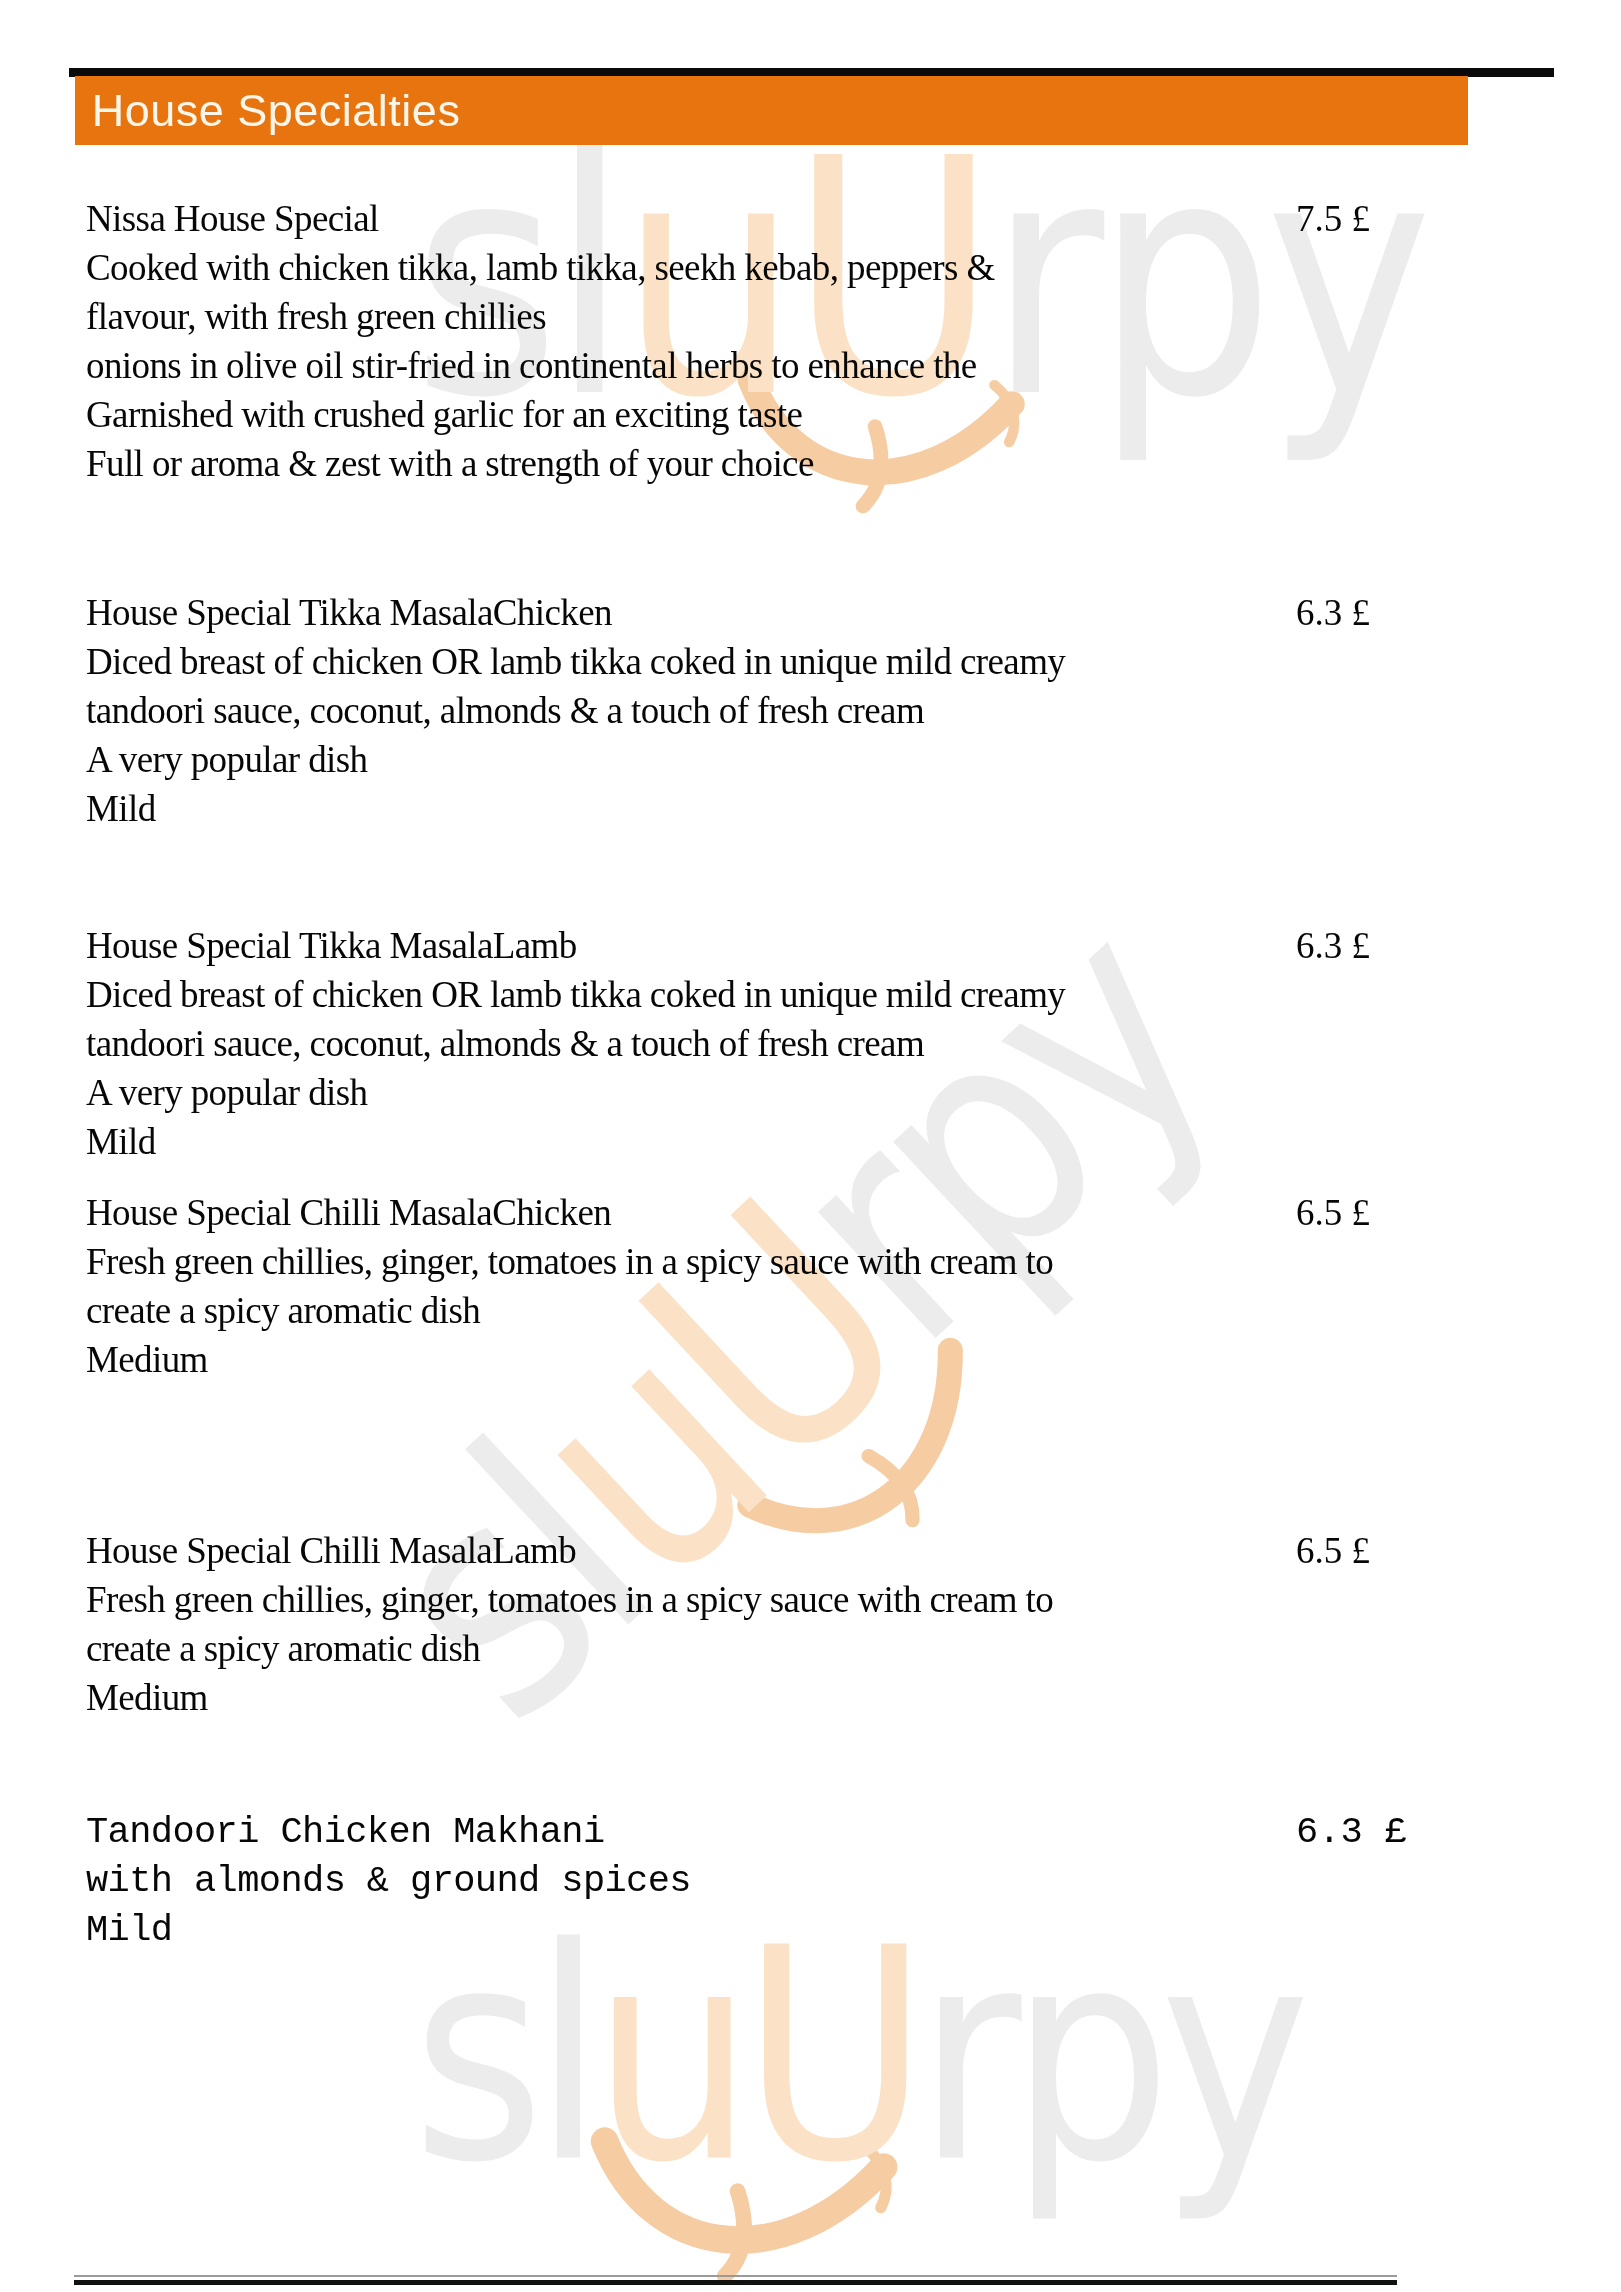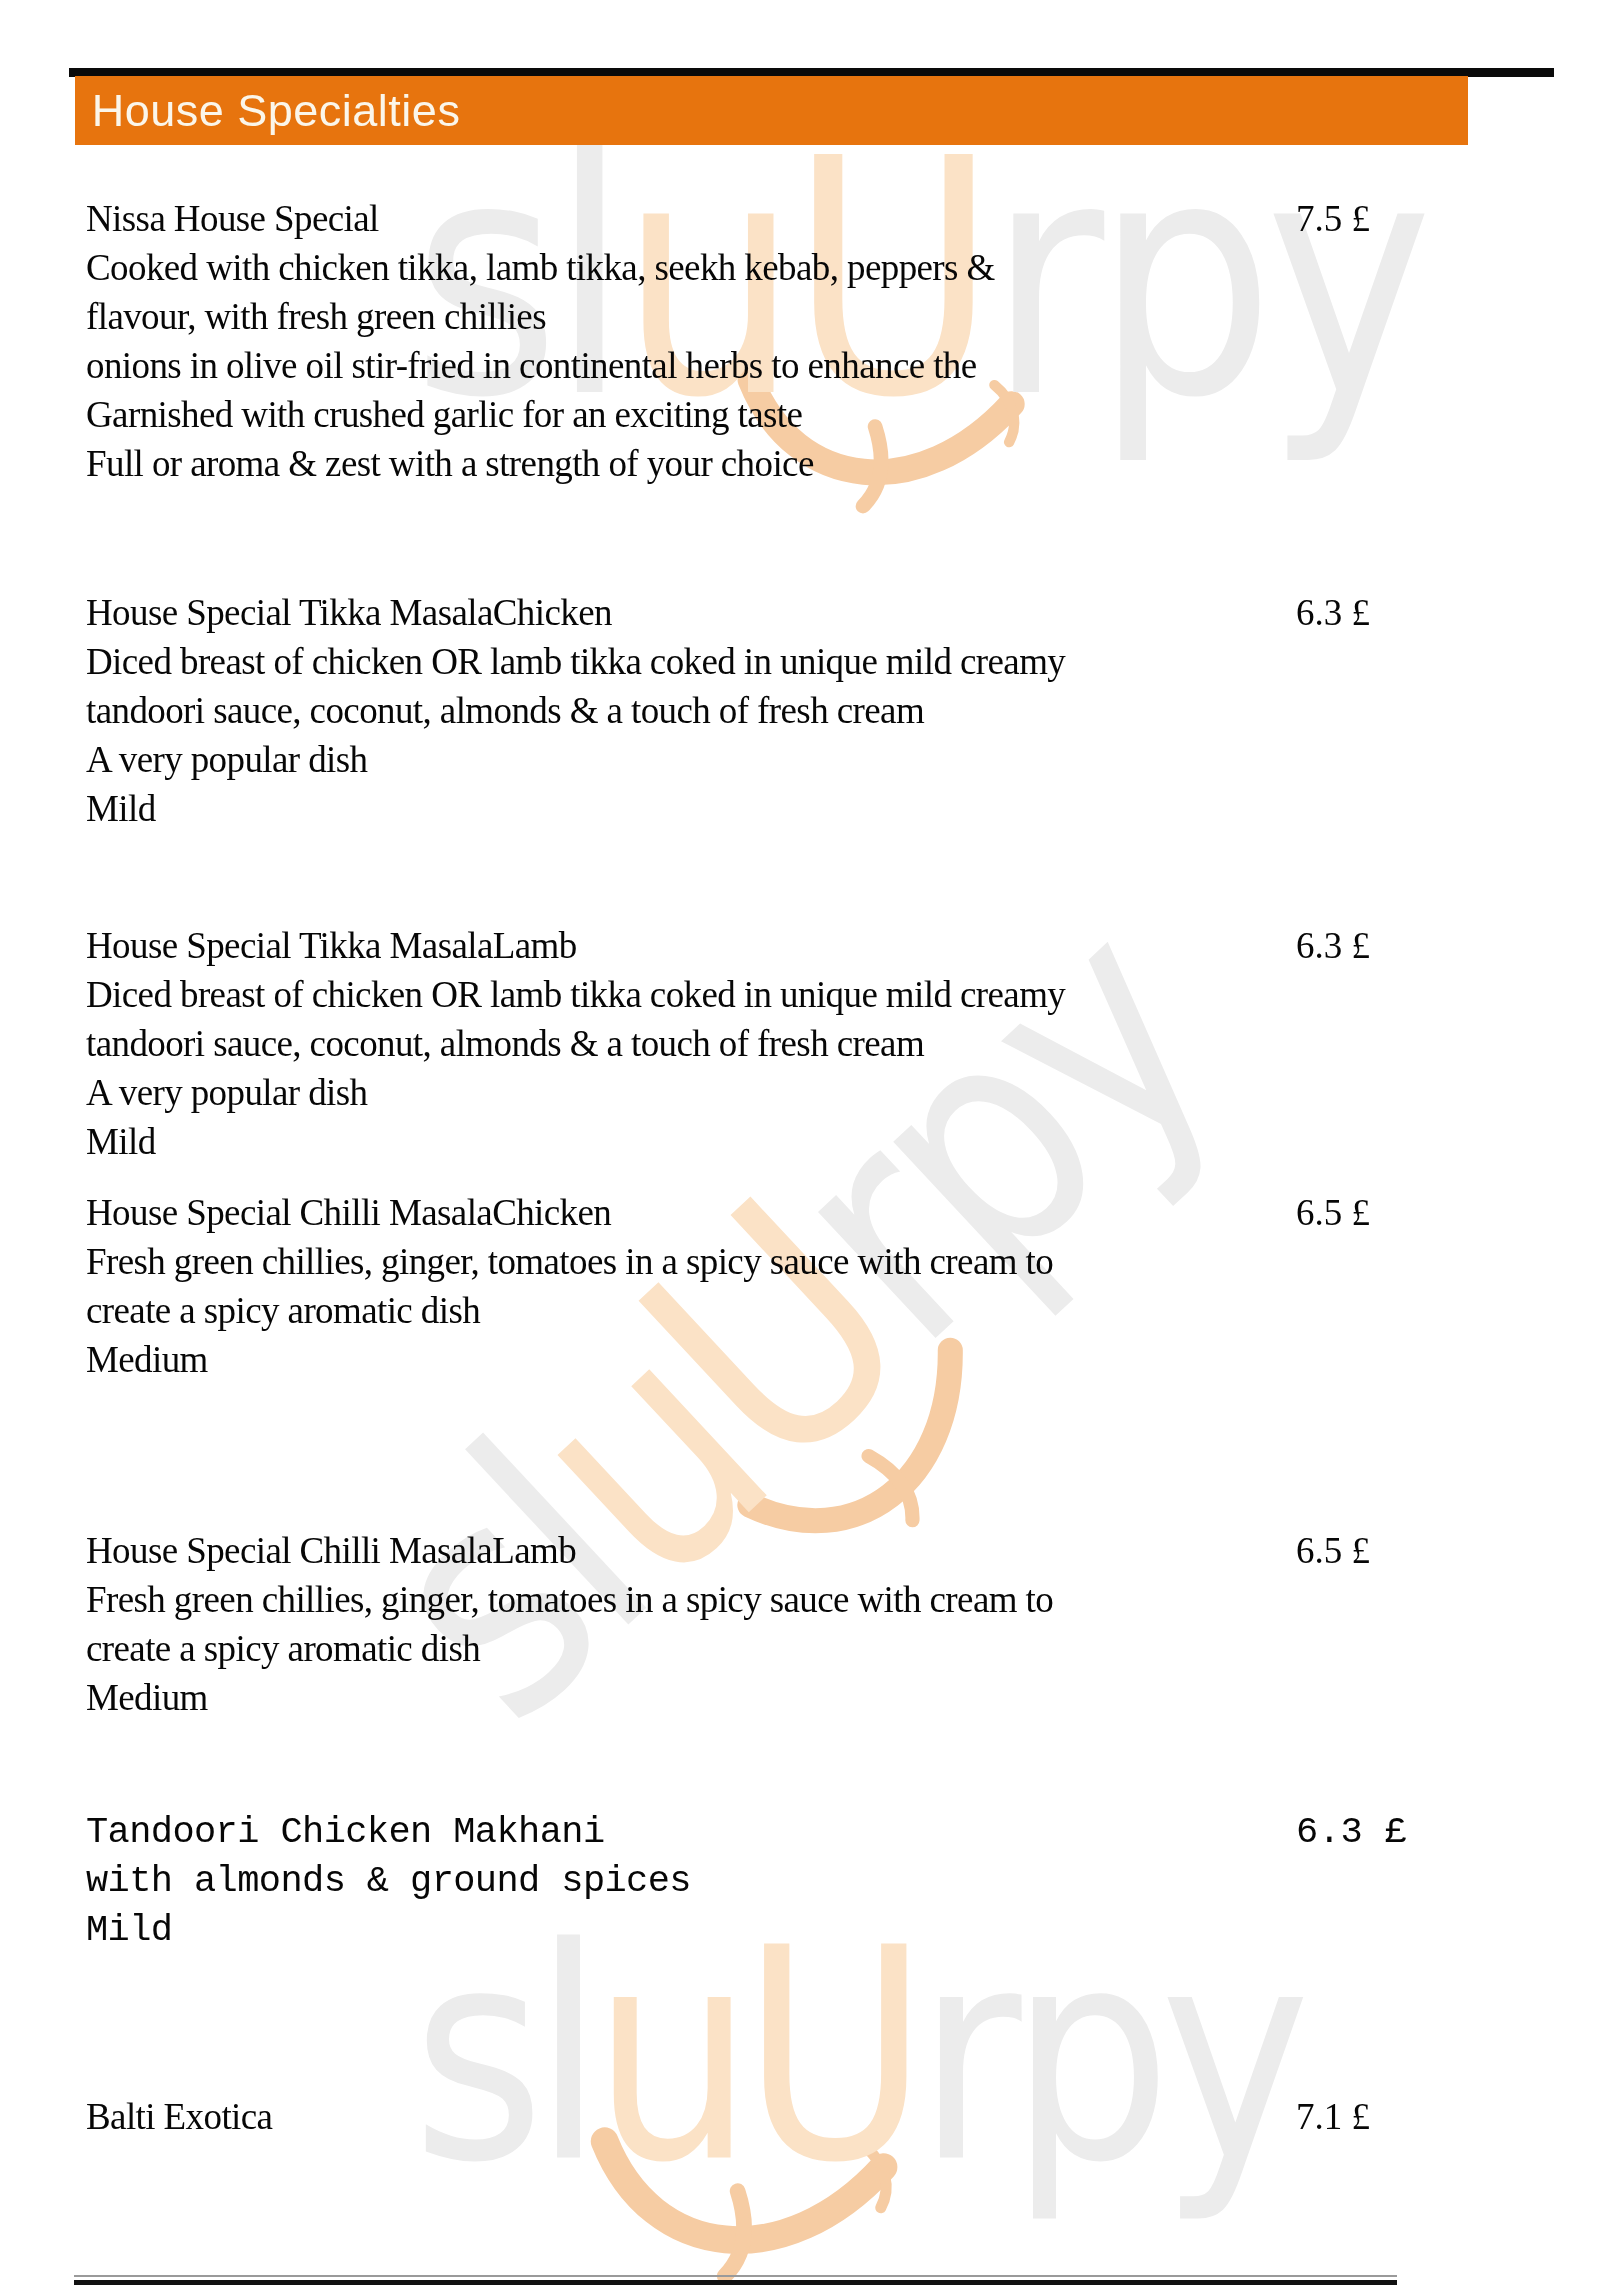--- a/index.html
+++ b/index.html
@@ -161,24 +161,20 @@
         <div class="line desc">create a spicy aromatic dish</div>
         <div class="line desc">Medium</div>
         <span class="price">6.5 £</span>
       </div>
       <div class="item" style="top: 1788px; font-family: Liberation Mono, monospace;">
         <div class="line title">Tandoori Chicken Makhani</div>
         <div class="line desc">with almonds &amp; ground spices</div>
         <div class="line desc">Mild</div>
         <span class="price">6.3 £</span>
       </div>
-      <div class="item" style="top: 2072px;">
-        <div class="line title">Balti Exotica</div>
-        <span class="price">7.1 £</span>
-      </div>
     </div>
 
   <div class="bottom-rule">
     <div class="thin"></div>
     <div class="thick"></div>
   </div>
 
 </div>
 
 

